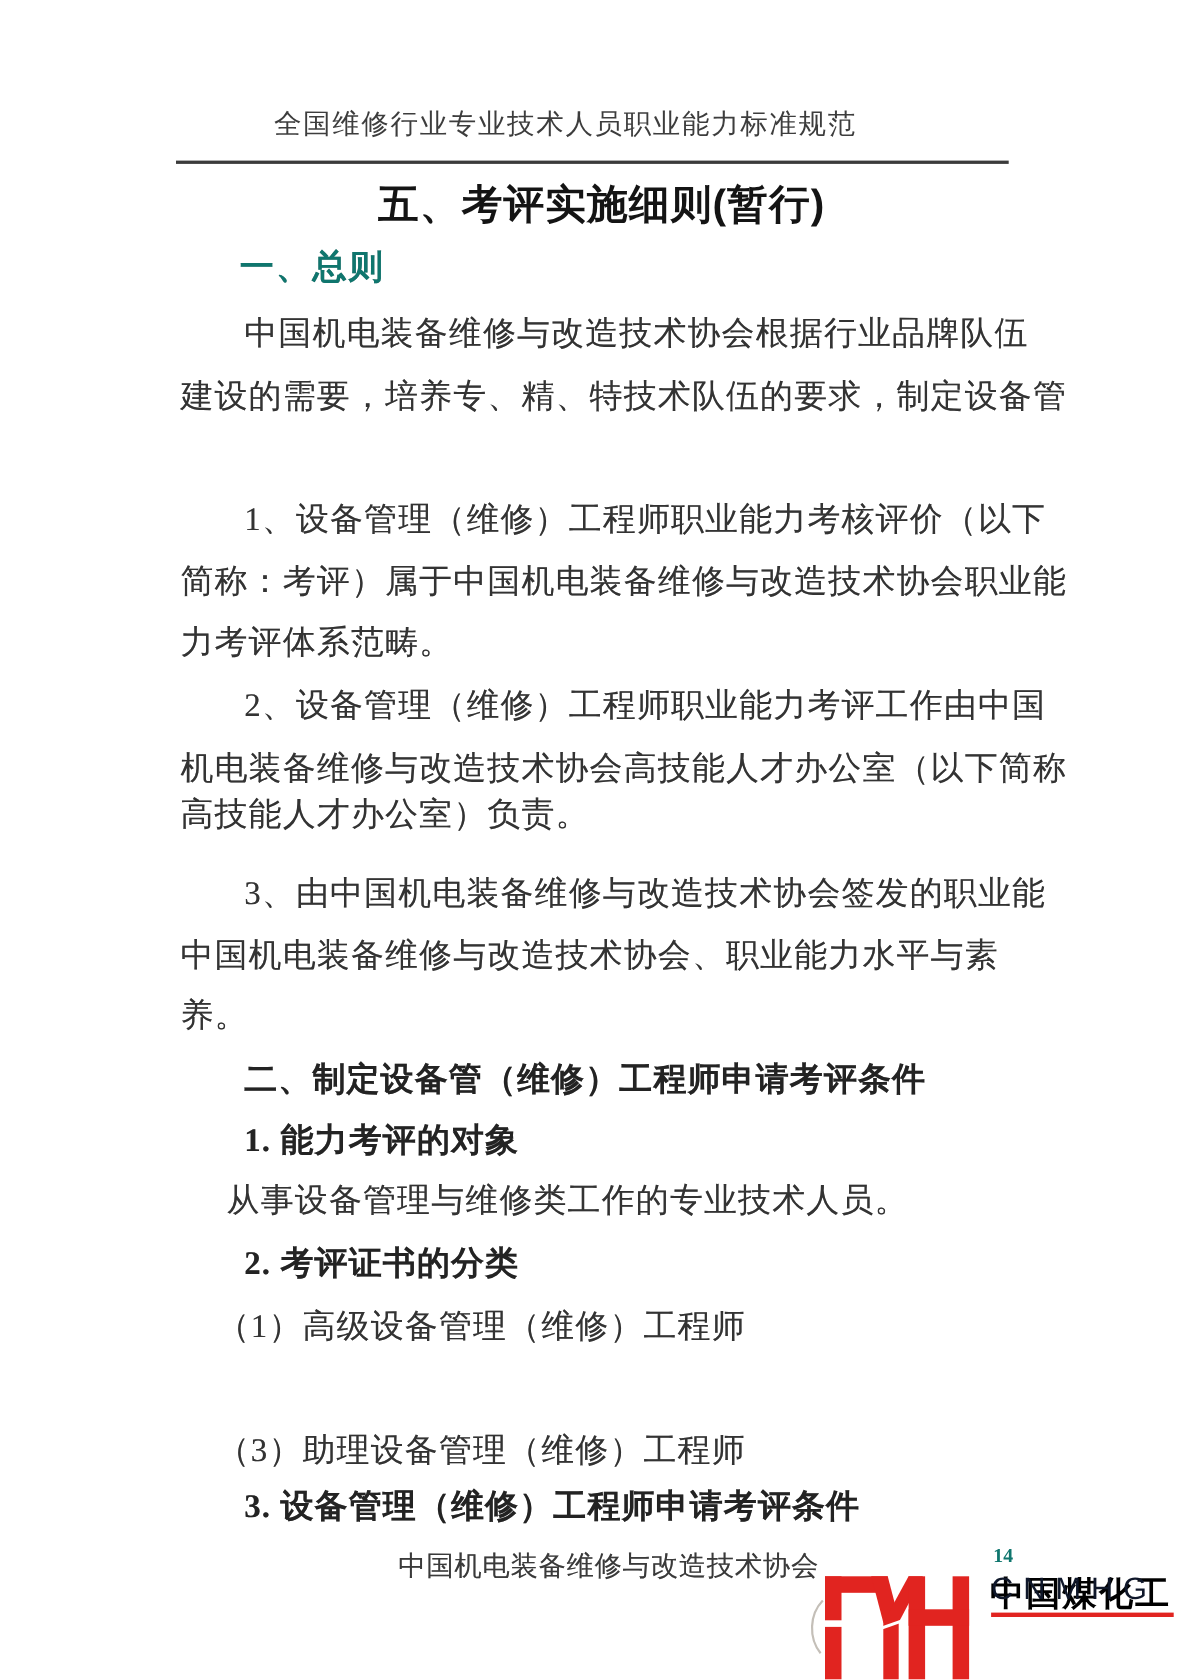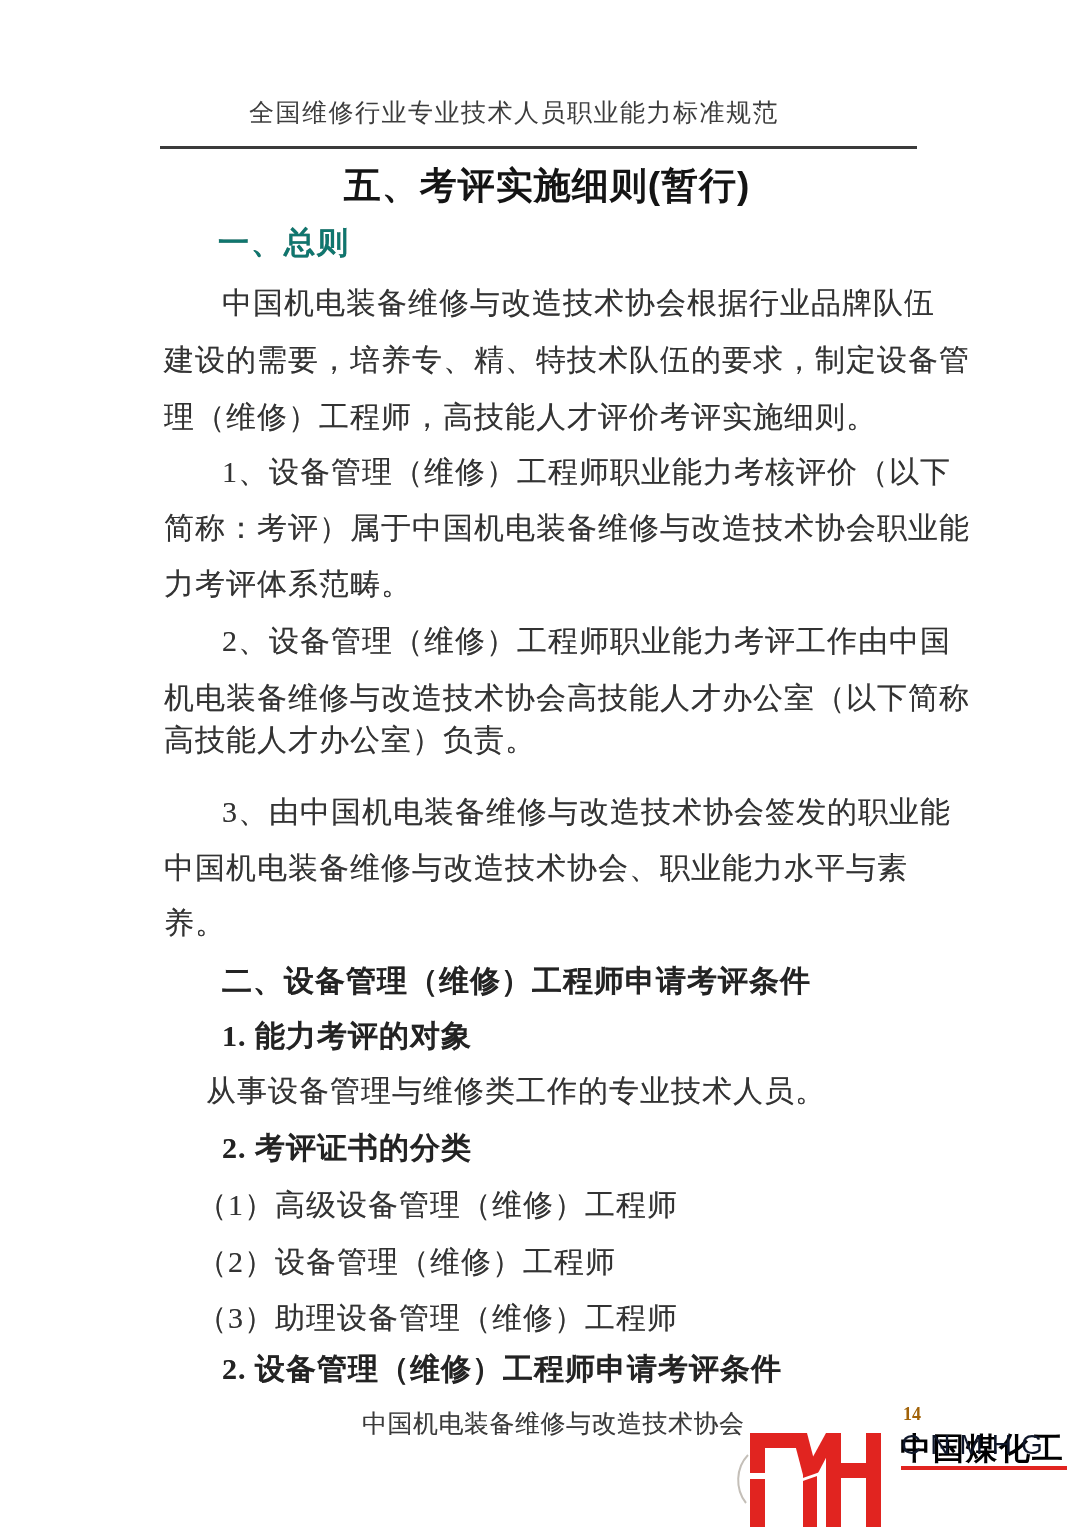--- a/index.html
+++ b/index.html
@@ -31,21 +31,21 @@
   .sec1{
     position:absolute;top:222px;left:218px;font-size:31px;font-weight:600;
     color:#0f766e;letter-spacing:2px;white-space:nowrap;
     text-shadow:0 0 0.6px rgba(45,45,45,0.45);
   }
   .footer-assoc{
     position:absolute;top:1407px;left:362px;font-size:25px;color:#3a3a3a;
     letter-spacing:0.5px;white-space:nowrap;text-shadow:0 0 0.5px rgba(60,60,60,0.4);
   }
   .page-num{
-    position:absolute;top:1404px;left:903px;font-size:18px;font-weight:600;color:#a16207;
+    position:absolute;top:1404px;left:903px;font-size:18px;font-weight:600;color:#0f766e;
   }
   .logo-mark{position:absolute;left:736px;top:1427px;width:248px;height:100px;}
   .logo-cn{
     position:absolute;left:900px;top:1428px;font-size:31px;font-weight:600;
     color:#000000;letter-spacing:2px;font-family:"Liberation Sans", sans-serif;white-space:nowrap;
   }
   .logo-rule{position:absolute;left:901px;top:1466px;width:166px;height:4px;}
   .logo-latin{
     position:absolute;left:901px;top:1429px;font-size:28px;color:#0f172a;
     letter-spacing:9px;font-family:"Liberation Sans", sans-serif;white-space:nowrap;
@@ -56,38 +56,36 @@
 
 <div class="page">
 
   <div class="note">全国维修行业专业技术人员职业能力标准规范</div>
   <div class="rule"></div>
   <div class="title">五、考评实施细则(暂行)</div>
   <div class="sec1">一、总则</div>
 
   <div class="ln indent" style="top:283px">中国机电装备维修与改造技术协会根据行业品牌队伍</div>
   <div class="ln flush" style="top:340px">建设的需要，培养专、精、特技术队伍的要求，制定设备管</div>
-  <div class="ln flush" style="top:397px">理（维修）工程师，高技能人才评价考评实施细则。</div>
   <div class="ln indent" style="top:452px">1、设备管理（维修）工程师职业能力考核评价（以下</div>
   <div class="ln flush" style="top:508px">简称：考评）属于中国机电装备维修与改造技术协会职业能</div>
   <div class="ln flush" style="top:564px">力考评体系范畴。</div>
   <div class="ln indent" style="top:621px">2、设备管理（维修）工程师职业能力考评工作由中国</div>
   <div class="ln flush" style="top:678px">机电装备维修与改造技术协会高技能人才办公室（以下简称</div>
   <div class="ln flush" style="top:720px">高技能人才办公室）负责。</div>
   <div class="ln indent" style="top:792px">3、由中国机电装备维修与改造技术协会签发的职业能</div>
   <div class="ln flush" style="top:848px">中国机电装备维修与改造技术协会、职业能力水平与素</div>
   <div class="ln flush" style="top:903px">养。</div>
-  <div class="ln indent hd" style="top:961px">二、设备管理（维修）工程师申请考评条件</div>
+  <div class="ln indent hd" style="top:961px">二、制定设备管（维修）工程师申请考评条件</div>
   <div class="ln indent hd" style="top:1016px">1. 能力考评的对象</div>
   <div class="ln sub" style="top:1071px">从事设备管理与维修类工作的专业技术人员。</div>
   <div class="ln indent hd" style="top:1128px">2. 考评证书的分类</div>
   <div class="ln item" style="top:1185px">（1）高级设备管理（维修）工程师</div>
-  <div class="ln item" style="top:1242px">（2）设备管理（维修）工程师</div>
   <div class="ln item" style="top:1298px">（3）助理设备管理（维修）工程师</div>
-  <div class="ln indent hd" style="top:1349px">2. 设备管理（维修）工程师申请考评条件</div>
+  <div class="ln indent hd" style="top:1349px">3. 设备管理（维修）工程师申请考评条件</div>
 
   <div class="footer-assoc">中国机电装备维修与改造技术协会</div>
   <div class="page-num">14</div>
 
   <svg class="logo-mark" viewBox="0 0 248 100" xmlns="http://www.w3.org/2000/svg">
     <path d="M 12 28 A 30 34 0 0 0 10 76" fill="none" stroke="#c4bfb8" stroke-width="2"></path>
     <g fill="#e12420">
       <rect x="14" y="6" width="57" height="15"></rect>
       <rect x="14" y="6" width="15" height="40"></rect>
       <rect x="14" y="52" width="15" height="48"></rect>

